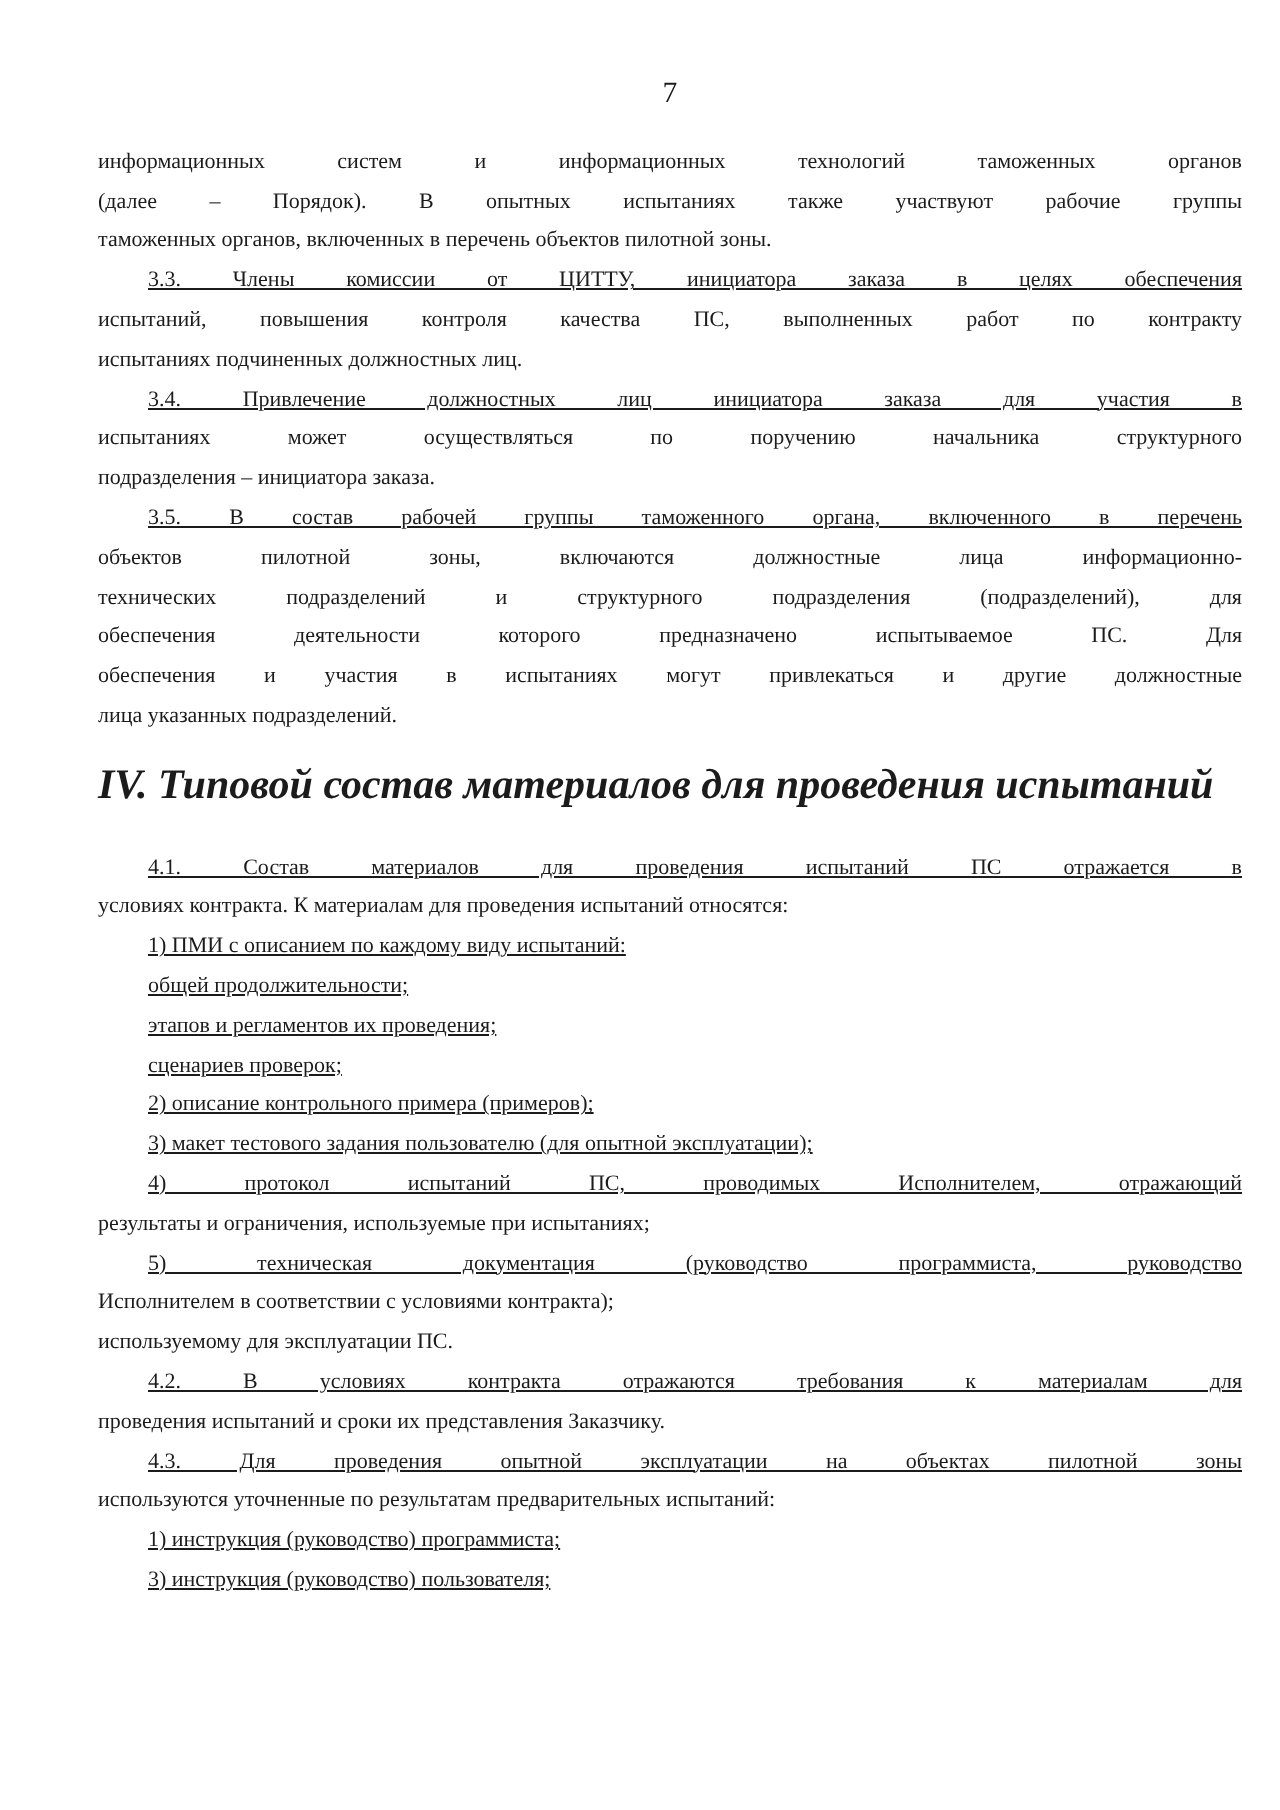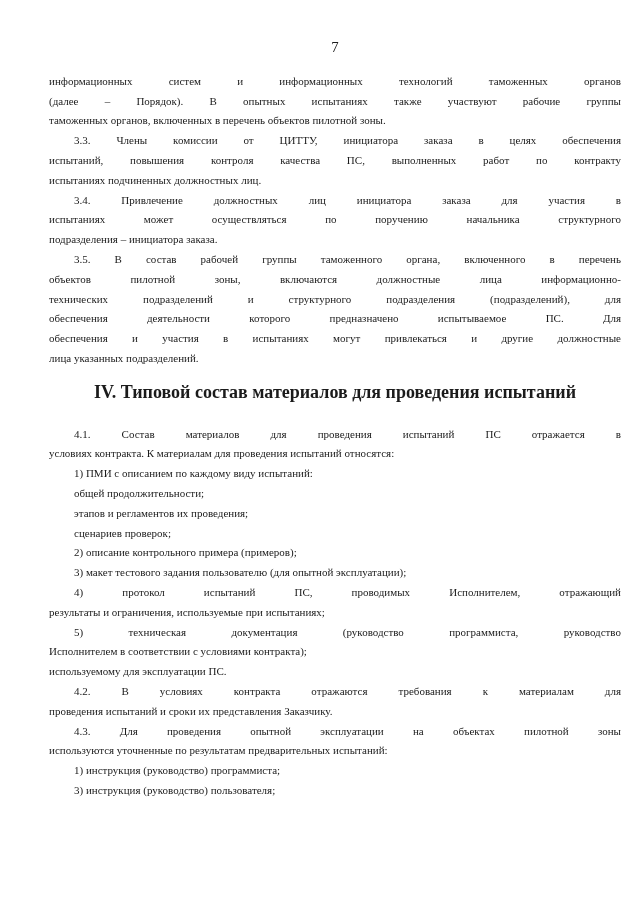--- a/index.html
+++ b/index.html
@@ -32,27 +32,29 @@
     font-size: 11px;
     line-height: 19.8px;
     white-space: normal;
   }
   .line.fill {
     text-align: justify;
     text-align-last: justify;
   }
   .line.indent {
     text-indent: 25px;
+    text-decoration: underline;
   }
   .heading {
-    font-size: 18px;
+    font-size: 21px;
     line-height: 19.8px;
     font-weight: bold;
-    text-align: center;
+    text-align: left;
     margin: 14px 0 22px 0;
+    font-style: italic;
   }
   .paragraph { margin: 0; }
 </style>
 </head>
 <body>
 
 <div class="page">
   <div class="content">
     <div class="page-number">7</div>
     <div id="doc-body">

